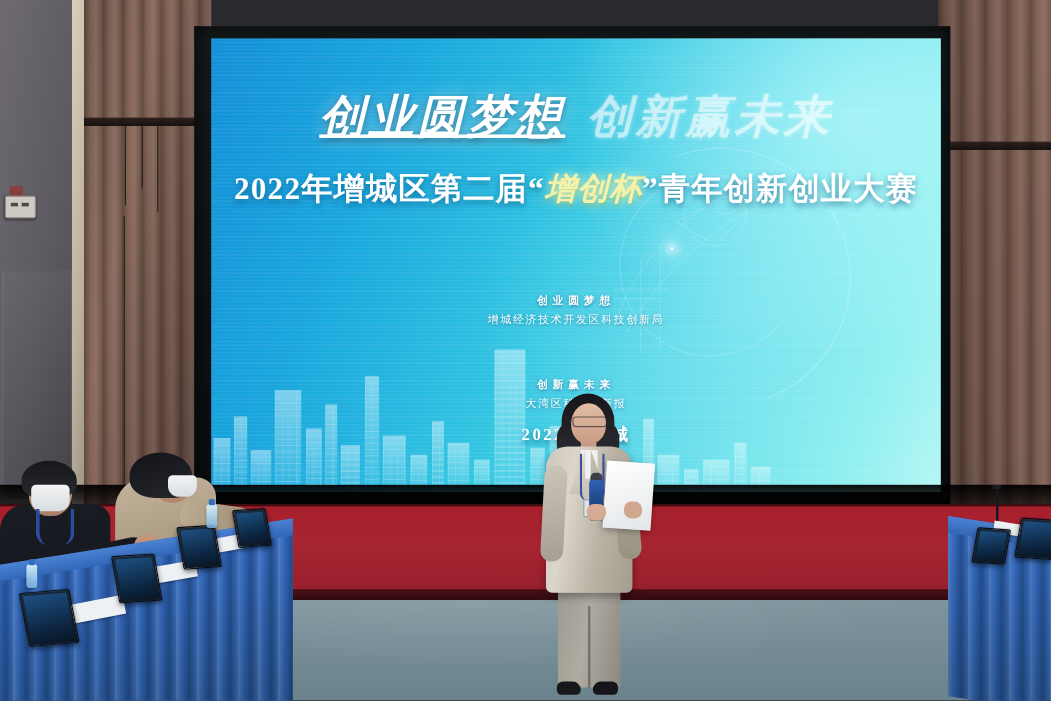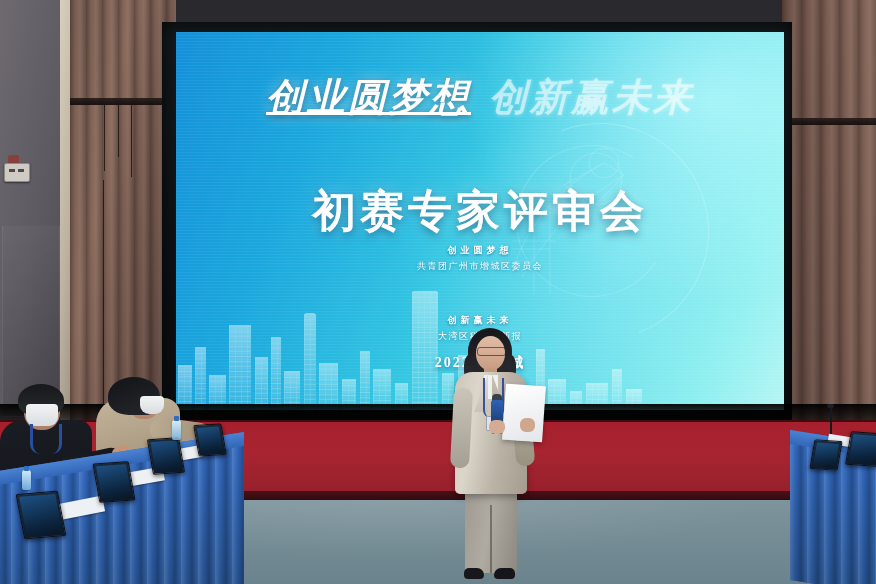--- a/index.html
+++ b/index.html
@@ -359,26 +359,28 @@
         </div>
     </div>
 
     <div class="scan"></div>
 
     <div class="slide-txt">
       <div class="calli">
         <span class="p1">创业圆梦想</span><span class="p2">创新赢未来</span>
       </div>
 
-
-      <div class="line3">初赛专家评审会</div>
+      <div class="line2">
+        <span>2022年增城区第二届</span><span>“</span><span class="cup">增创杯</span><span>”</span><span>青年创新创业大赛</span>
+      </div>
+
 
       <div class="orgblk">
         <div class="orghead">创业圆梦想</div>
-        <div class="orgline">共青团广州市增城区委员会</div>
+        <div class="orgline">增城经济技术开发区科技创新局</div>
       </div>
 
       <div class="hostblk">
         <div class="orghead">创新赢未来</div>
         <div class="orgline">大湾区科技创新报</div>
       </div>
 
       <div class="dateline">2022年·增城</div>
     </div>
   </div>

